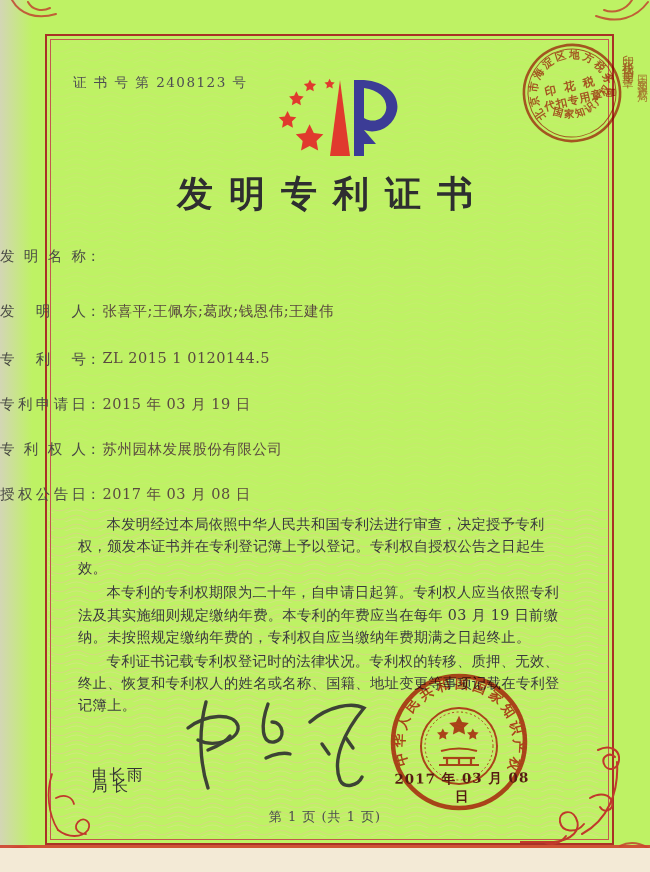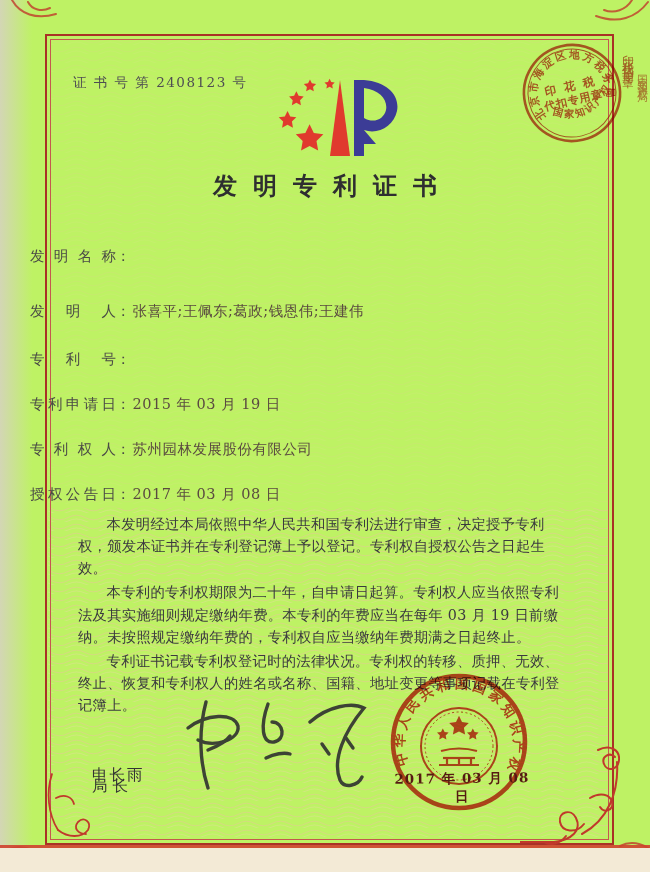--- a/index.html
+++ b/index.html
@@ -21,24 +21,24 @@
     position:absolute;left:3px;top:3px;right:3px;bottom:3px;
     border:1px solid #c4584e;
   }
   .cert-number{
     position:absolute;left:73px;top:74px;
     font-size:13.5px;color:#4e4e52;letter-spacing:1.5px;
   }
   .logo{position:absolute;left:252px;top:74px;}
   .title{
     position:absolute;left:0;top:170px;width:650px;text-align:center;
-    font-size:24px;font-weight:700;color:#2e2e30;
+    font-size:36px;font-weight:700;color:#2e2e30;
     letter-spacing:16px;text-indent:16px;
   }
-  .field-row{position:absolute;display:flex;font-size:14.5px;color:#4c4640;width:500px;padding-left:30px;}
+  .field-row{position:absolute;display:flex;font-size:14.5px;color:#4c4640;width:500px;}
   .field-row .lbl{
     display:inline-block;width:86px;color:#4a4a46;
     text-align:justify;text-align-last:justify;text-justify:inter-character;
   }
   .field-row .colon{margin:0 2px 0 0;color:#4a4a46;}
   .field-row .val{color:#5a4a40;letter-spacing:.5px;}
   .r0{top:247px}.r1{top:302px}.r2{top:350px}.r3{top:395px}.r4{top:440px}.r5{top:485px}
   .body-text{
     position:absolute;left:78px;top:513px;width:494px;
     font-size:14.3px;line-height:1.55;color:#3a3a3e;letter-spacing:.3px;
@@ -112,20 +112,21 @@
       <span class="colon">：</span>
   </div>
   <div class="field-row r1">
     <span class="lbl">发明人</span>
       <span class="colon">：</span>
       <span class="val">张喜平;王佩东;葛政;钱恩伟;王建伟</span>
   </div>
   <div class="field-row r2">
     <span class="lbl">专利号</span>
       <span class="colon">：</span>
+      <span class="val">ZL 2015 1 0120144.5</span>
   </div>
   <div class="field-row r3">
     <span class="lbl">专利申请日</span>
       <span class="colon">：</span>
       <span class="val">2015 年 03 月 19 日</span>
   </div>
   <div class="field-row r4">
     <span class="lbl">专利权人</span>
       <span class="colon">：</span>
       <span class="val">苏州园林发展股份有限公司</span>
@@ -199,20 +200,21 @@
     <text x="57" y="54" text-anchor="middle" font-size="11.5" font-weight="bold" fill="#d5483c" letter-spacing="2">印 花 税</text>
     <text x="57" y="68" text-anchor="middle" font-size="11" font-weight="bold" fill="#d5483c" letter-spacing="1">代扣专用章</text>
     <text font-size="10" font-weight="bold" fill="#d5483c">
       <textPath href="#arcTaxB" startOffset="16" textLength="82" lengthAdjust="spacing">国家知识产权局</textPath>
     </text>
   </svg>
 
   <div class="edge-col c1">印花税代扣专用章</div>
   <div class="edge-col c2">国家知识产权局</div>
 
+  <div class="footer">第 1 页 (共 1 页)</div>
 
   <svg class="flourish" style="left:520px;top:744px;" width="100" height="104" viewBox="0 0 100 104">
     <g class="red-stroke" stroke="#c0392b" stroke-width="2">
       <path d="M0,98 H34"></path>
       <path d="M34,98 C52,96 62,86 56,74 C51,64 38,68 40,78 C42,88 56,90 64,80"></path>
       <path d="M78,6 C90,0 100,6 99,16 C98,26 87,28 84,20 C81,12 90,8 95,13"></path>
       <path d="M97,18 C99,48 88,76 62,90"></path>
       <path d="M70,54 C80,48 90,50 92,58 C94,66 84,70 80,63"></path>
       <path d="M46,92 C40,100 30,102 24,98"></path>
     </g>

